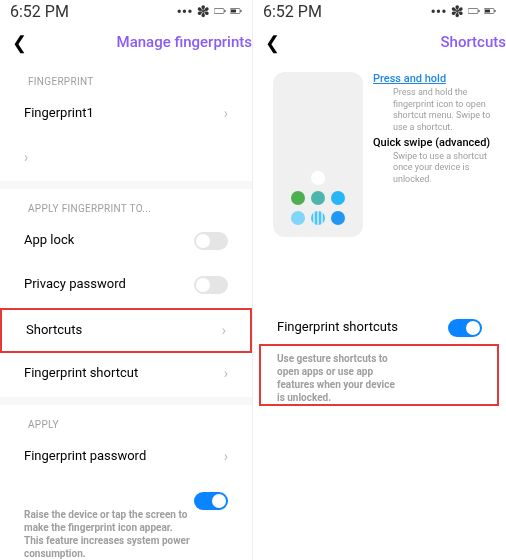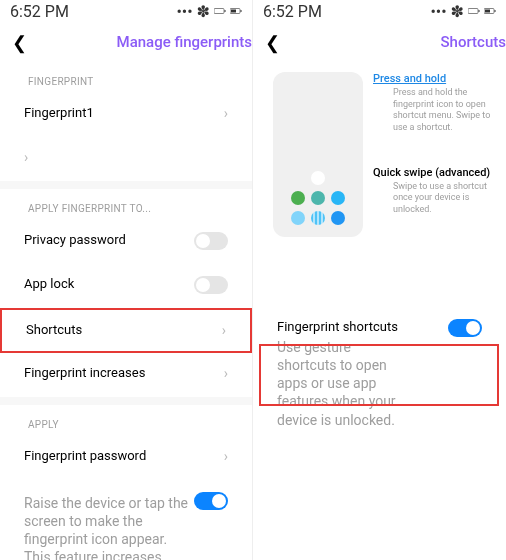--- a/index.html
+++ b/index.html
@@ -9,21 +9,21 @@
     .status-bar { height: 22px; display: flex; align-items: center; justify-content: space-between; padding: 0 10px; font-size: 16px; color: #333; }
     .status-icons { display: flex; align-items: center; gap: 4px; }
     .status-icons svg { width: 12px; height: 12px; }
     .header { height: 40px; display: flex; align-items: center; position: relative; }
     .back { position: absolute; left: 12px; font-size: 18px; color: #000; }
     .title { flex: 1; text-align: right; font-size: 15px; font-weight: 500; color: #8b5cf6; }
     .section-label { padding: 14px 28px 6px; font-size: 10px; letter-spacing: 0.3px; color: #9e9e9e; }
     .row { display: flex; justify-content: space-between; padding: 12px 24px; min-height: 44px; }
     .row-main { flex: 1; }
     .row-title { font-size: 13px; color: #000; line-height: 1.3; }
-    .row-sub { font-size: 14px; color: #9e9e9e; line-height: 1.3; margin-top: 2px; }
+    .row-sub { font-size: 10px; color: #9e9e9e; line-height: 1.3; margin-top: 16px; font-weight: bold; }
     .chevron { color: #bbb; font-size: 14px; }
     .toggle { width: 34px; height: 18px; border-radius: 9px; background: #e5e5e5; position: relative; flex-shrink: 0; }
     .toggle::after { content: ''; position: absolute; width: 14px; height: 14px; border-radius: 50%; background: #fff; top: 2px; left: 2px; }
     .toggle.on { background: #0b84ff; }
     .toggle.on::after { left: 18px; }
     .divider { height: 8px; background: #f7f7f7; }
     .highlight { border: 2px solid #e53935; }
     .highlight-absolute { position: absolute; border: 2px solid #e53935; pointer-events: none; }
     
     .phone-preview { width: 90px; height: 165px; background: #f0f0f0; border-radius: 12px; margin: 10px 0 10px 20px; position: relative; float: left; }
@@ -31,21 +31,21 @@
     .dot { width: 14px; height: 14px; border-radius: 50%; }
     .dot.white { background: #fff; }
     .dot.green { background: #4caf50; }
     .dot.teal { background: #4db6ac; }
     .dot.cyan { background: #29b6f6; }
     .dot.lightblue { background: #81d4fa; }
     .dot.striped { background: repeating-linear-gradient(90deg,#4fc3f7,#4fc3f7 2px,#b3e5fc 2px,#b3e5fc 4px); }
     .dot.blue { background: #2196f3; }
     .preview-text { margin-left: 120px; padding: 10px 12px 0 0; }
     .pt-title-blue { font-size: 11px; color: #1e88e5; font-weight: 500; text-decoration: underline; }
-    .pt-title { font-size: 11px; color: #000; font-weight: 500; margin-top: 32px; }
+    .pt-title { font-size: 11px; color: #000; font-weight: 500; margin-top: 2px; }
     .pt-sub { font-size: 9px; color: #9e9e9e; line-height: 1.3; margin-top: 2px; margin-left: 20px; }
     .clearfix::after { content: ""; display: block; clear: both; }
   </style>
 </head>
 <body>
 
 <div class="pane pane-left">
   <div class="status-bar">
     <span>6:52 PM</span>
     <div class="status-icons">
@@ -75,39 +75,39 @@
     <span class="chevron">›</span>
   </div>
   <div class="row">
     <span class="chevron">›</span>
   </div>
 
   <div class="divider"></div>
   <div class="section-label">APPLY FINGERPRINT TO...</div>
   <div class="row">
     <div class="row-main">
-        <div class="row-title">Privacy password</div>
+        <div class="row-title">App lock</div>
       </div>
     <div class="toggle"></div>
   </div>
   <div class="row">
     <div class="row-main">
-        <div class="row-title">App lock</div>
+        <div class="row-title">Privacy password</div>
       </div>
     <div class="toggle"></div>
   </div>
   <div class="row highlight">
     <div class="row-main">
         <div class="row-title">Shortcuts</div>
       </div>
     <span class="chevron">›</span>
   </div>
   <div class="row">
     <div class="row-main">
-        <div class="row-title">Fingerprint increases</div>
+        <div class="row-title">Fingerprint shortcut</div>
       </div>
     <span class="chevron">›</span>
   </div>
 
   <div class="divider"></div>
   <div class="section-label">APPLY</div>
   <div class="row">
     <div class="row-main">
         <div class="row-title">Fingerprint password</div>
       </div>

